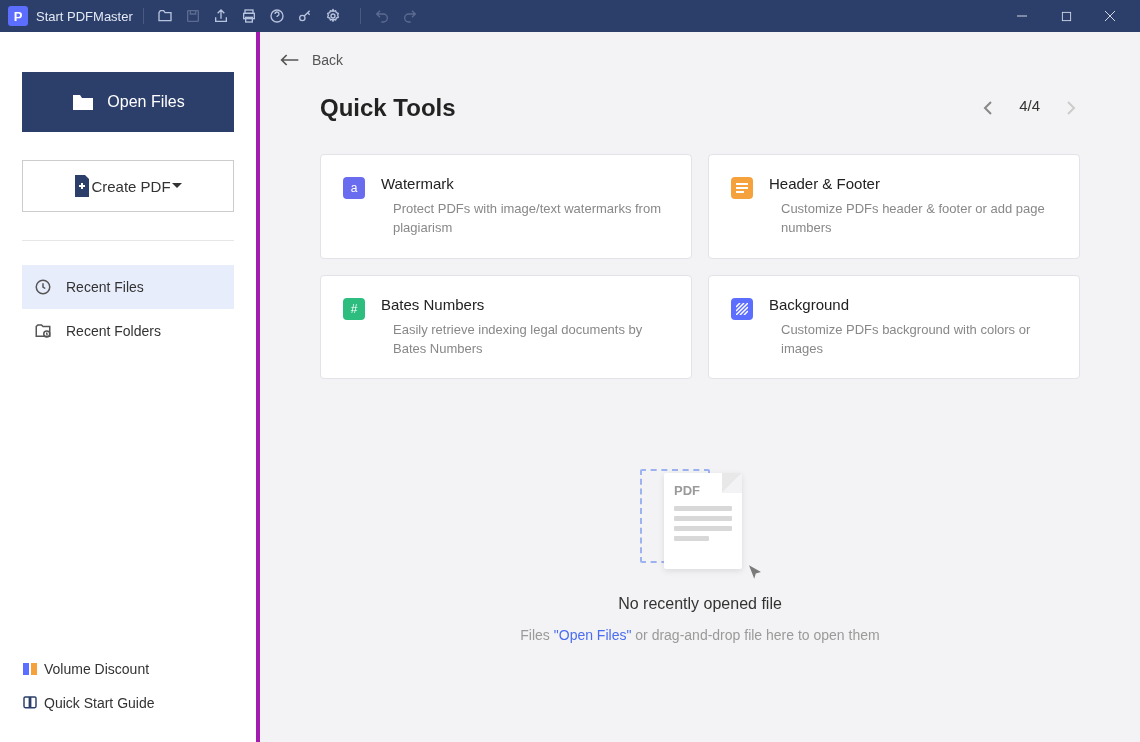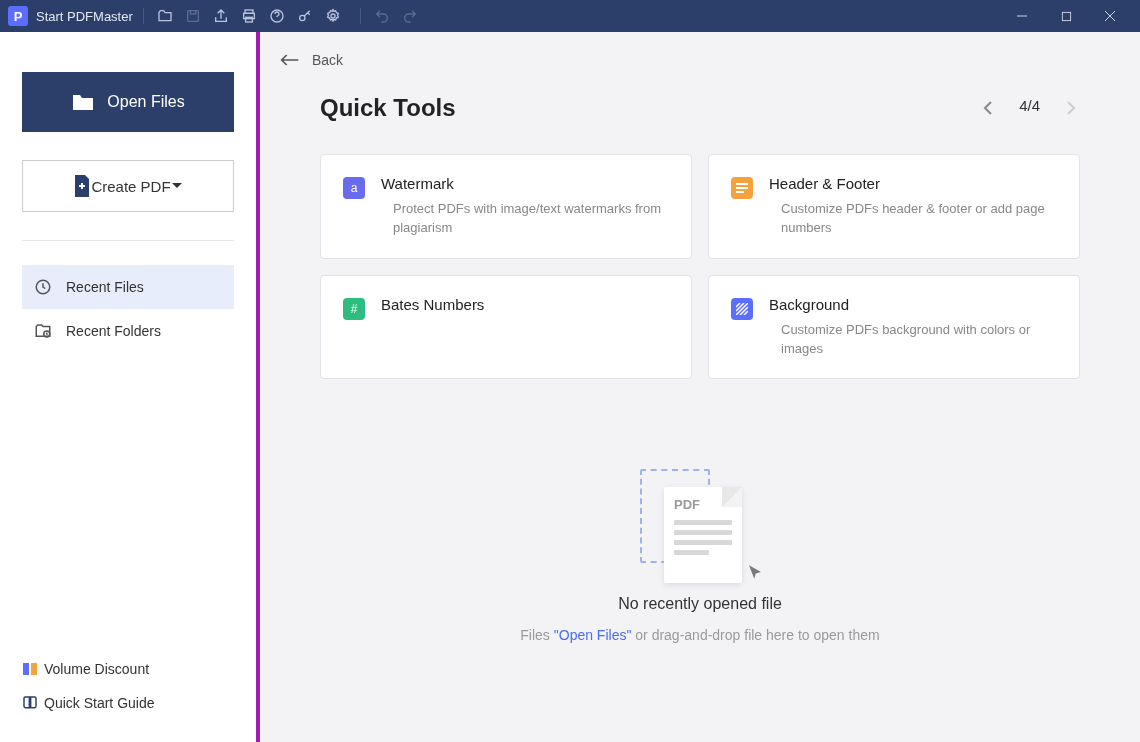--- a/index.html
+++ b/index.html
@@ -37,21 +37,21 @@
 
 .cards { display: grid; grid-template-columns: 1fr 1fr; gap: 16px; }
 .card { background: #fff; border: 1px solid #e2e2e8; border-radius: 4px; padding: 20px 22px; display: flex; gap: 16px; cursor: pointer; min-height: 96px; }
 .card .ic { width: 22px; height: 22px; border-radius: 4px; flex-shrink: 0; display: flex; align-items: center; justify-content: center; color: #fff; font-size: 12px; margin-top: 2px; }
 .card .ttl { font-size: 15px; font-weight: 400; color: #222; margin-bottom: 8px; }
 .card .desc { font-size: 13px; color: #888; line-height: 1.45; margin-left: 12px; }
 
 .empty { margin-top: 90px; display: flex; flex-direction: column; align-items: center; }
 .empty-img { position: relative; width: 120px; height: 110px; }
 .empty-back { position: absolute; left: 0; top: 0; width: 70px; height: 94px; border: 2px dashed #9db3f0; border-radius: 2px; background: #f3f3f5; }
-.empty-front { position: absolute; left: 24px; top: 18px; width: 78px; height: 96px; background: #fff; box-shadow: 0 2px 6px rgba(0,0,0,0.1); border-radius: 2px; padding: 10px 10px; }
+.empty-front { position: absolute; left: 24px; top: 4px; width: 78px; height: 96px; background: #fff; box-shadow: 0 2px 6px rgba(0,0,0,0.1); border-radius: 2px; padding: 10px 10px; }
 .empty-front .corner { position: absolute; right: 0; top: 0; width: 20px; height: 20px; background: linear-gradient(135deg, #e8e8e8 50%, #f3f3f5 50%); }
 .empty-front .pdf-lbl { font-size: 13px; font-weight: 700; color: #9a9a9a; margin-bottom: 8px; }
 .empty-front .line { height: 5px; background: #d8d8d8; margin-bottom: 5px; border-radius: 1px; }
 .empty-front .line.short { width: 60%; }
 .empty-cursor { position: absolute; right: -4px; bottom: -2px; color: #7a7a7a; }
 .empty-title { font-size: 16px; color: #333; margin-top: 16px; }
 .empty-sub { font-size: 14px; color: #9a9a9a; margin-top: 14px; }
 .empty-sub .link { color: #4a6cf0; cursor: pointer; }
 
 svg { display: block; }
@@ -241,20 +241,21 @@
           </div>
           <div>
             <div class="ttl">Header &amp; Footer</div>
             <div class="desc">Customize PDFs header &amp; footer or add page numbers</div>
           </div>
         </div>
         <div class="card">
           <div class="ic" style="background:#2dbd7e">#</div>
           <div>
             <div class="ttl">Bates Numbers</div>
+            <div class="desc">Easily retrieve indexing legal documents by Bates Numbers</div>
           </div>
         </div>
         <div class="card">
           <div class="ic" style="background:#5b6eff">
             <svg width="12" height="12" viewBox="0 0 12 12" fill="none" stroke="#fff" stroke-width="1.5">
                 <path d="M0 4l4-4M0 8l8-8M0 12L12 0M4 12l8-8M8 12l4-4"></path>
               </svg>
           </div>
           <div>
             <div class="ttl">Background</div>

